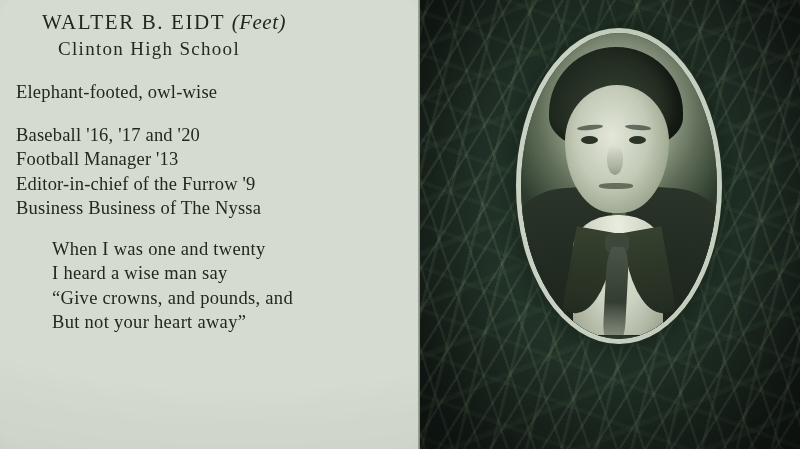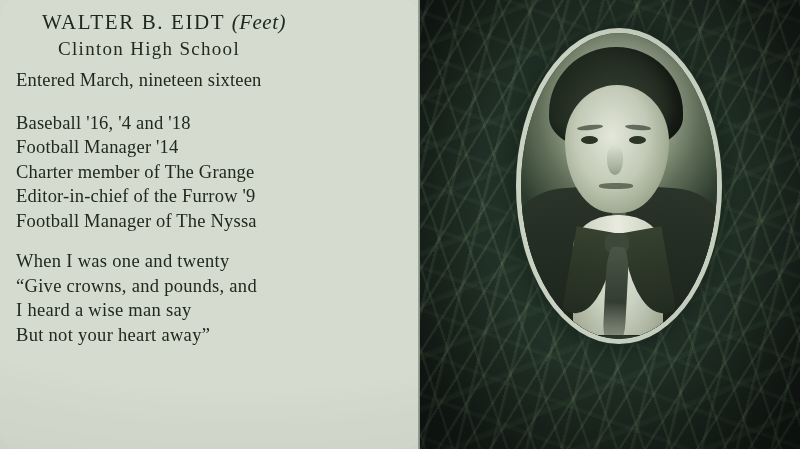--- a/index.html
+++ b/index.html
@@ -58,41 +58,42 @@
   }
   .name-line .nick {
     font-style: italic;
     letter-spacing: .5px;
   }
   .school-line {
     font-size: 19px;
     letter-spacing: 1.3px;
     color: #232b21;
     padding-left: 42px;
-    margin-bottom: 8px;
+    margin-bottom: 20px;
     white-space: nowrap;
   }
   .body-line {
     font-size: 18.5px;
     line-height: 24.5px;
     color: #20281f;
     letter-spacing: .2px;
     white-space: nowrap;
   }
   .body-line.indent {
     padding-left: 30px;
   }
   .spacer {
     height: 18px;
   }
   .spacer-sm {
     height: 16px;
   }
   .quote-block .body-line {
     letter-spacing: .3px;
+    margin-left: 36px;
   }
 
   
   .photo-panel {
     position: absolute;
     left: 420px;
     top: 0;
     width: 380px;
     height: 449px;
     overflow: hidden;
@@ -254,39 +255,38 @@
     <div class="text-inner">
 
       <div class="name-line">
         <span>WALTER B. EIDT</span>
         <span class="nick">(Feet)</span>
       </div>
 
       <div class="school-line">Clinton High School</div>
 
       <div>
-        <div class="body-line">Entered March, nineteen sixteen</div>
+        <div class="body-line">Elephant-footed, owl-wise</div>
       </div>
 
       <div class="spacer"></div>
 
       <div>
-        <div class="body-line">Baseball '16, '4 and '18</div>
-        <div class="body-line">Football Manager '14</div>
-        <div class="body-line">Charter member of The Grange</div>
+        <div class="body-line">Baseball '16, '17 and '20</div>
+        <div class="body-line">Football Manager '13</div>
         <div class="body-line">Editor-in-chief of the Furrow '9</div>
-        <div class="body-line">Football Manager of The Nyssa</div>
+        <div class="body-line">Business Business of The Nyssa</div>
       </div>
 
       <div class="spacer-sm"></div>
 
       <div class="quote-block">
         <div class="body-line">When I was one and twenty</div>
+        <div class="body-line">I heard a wise man say</div>
         <div class="body-line">“Give crowns, and pounds, and</div>
-        <div class="body-line">I heard a wise man say</div>
         <div class="body-line">But not your heart away”</div>
       </div>
 
     </div>
   </div>
 
   <div class="page-edge"></div>
 
   <div class="photo-panel">
     <div class="foliage"></div>

